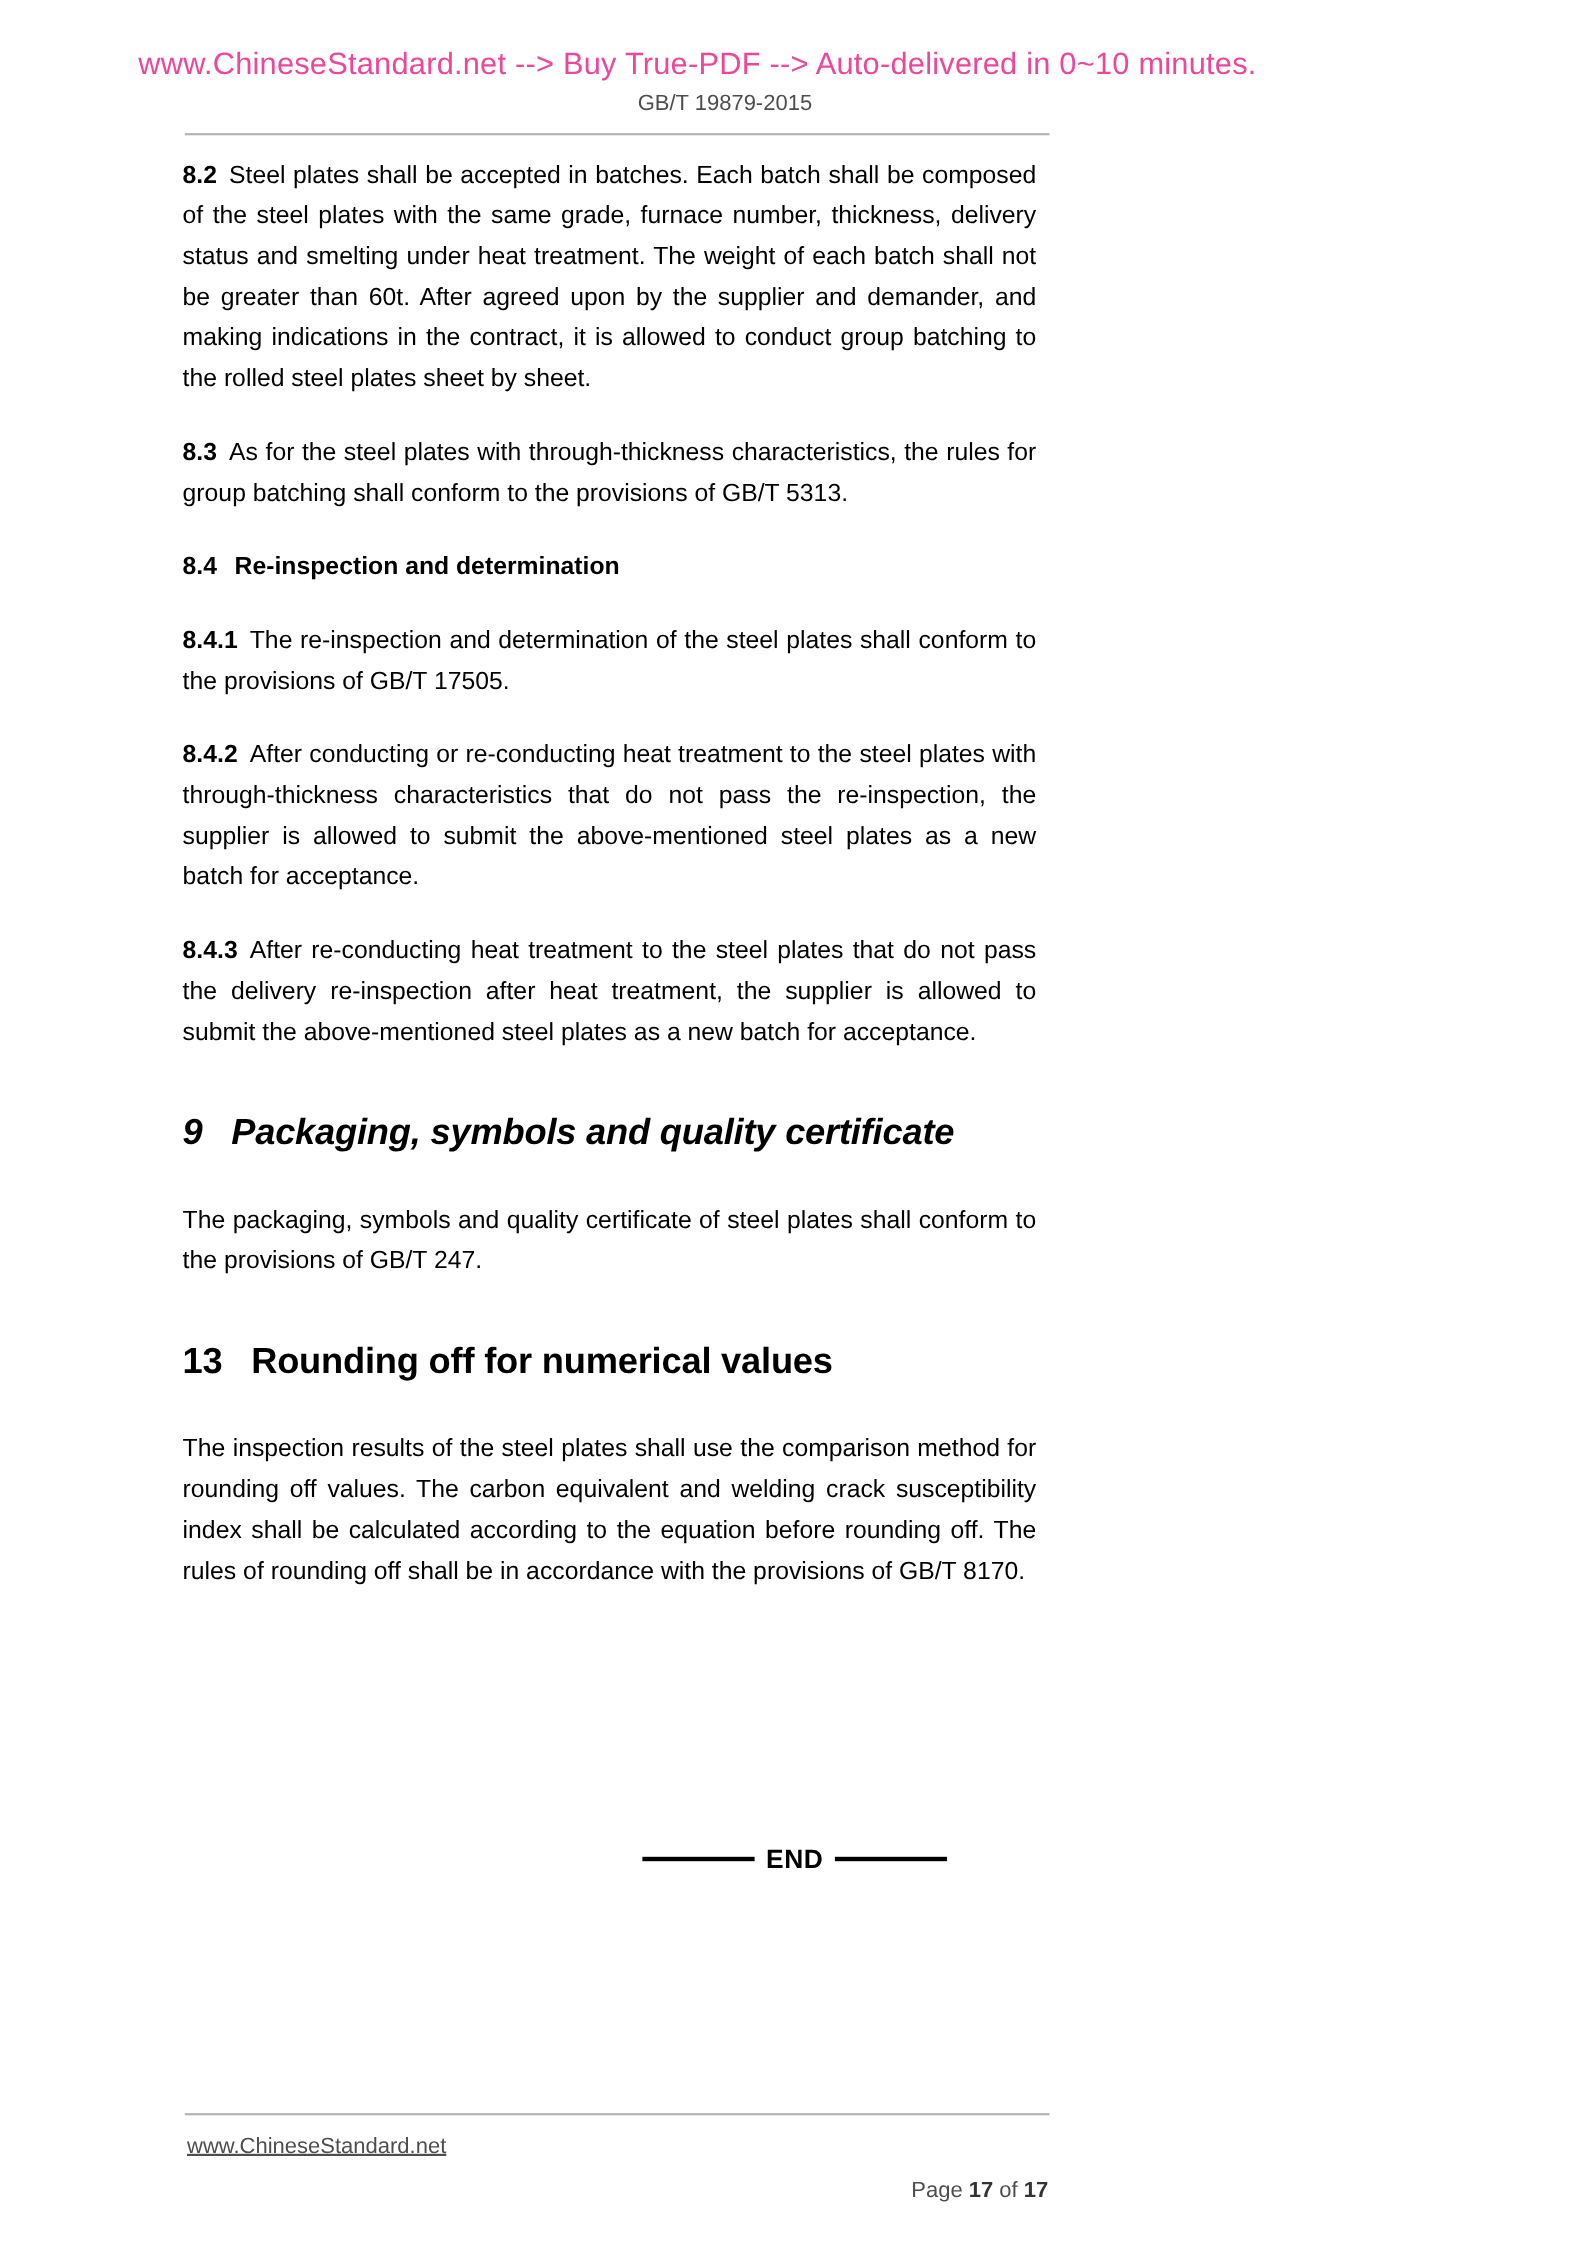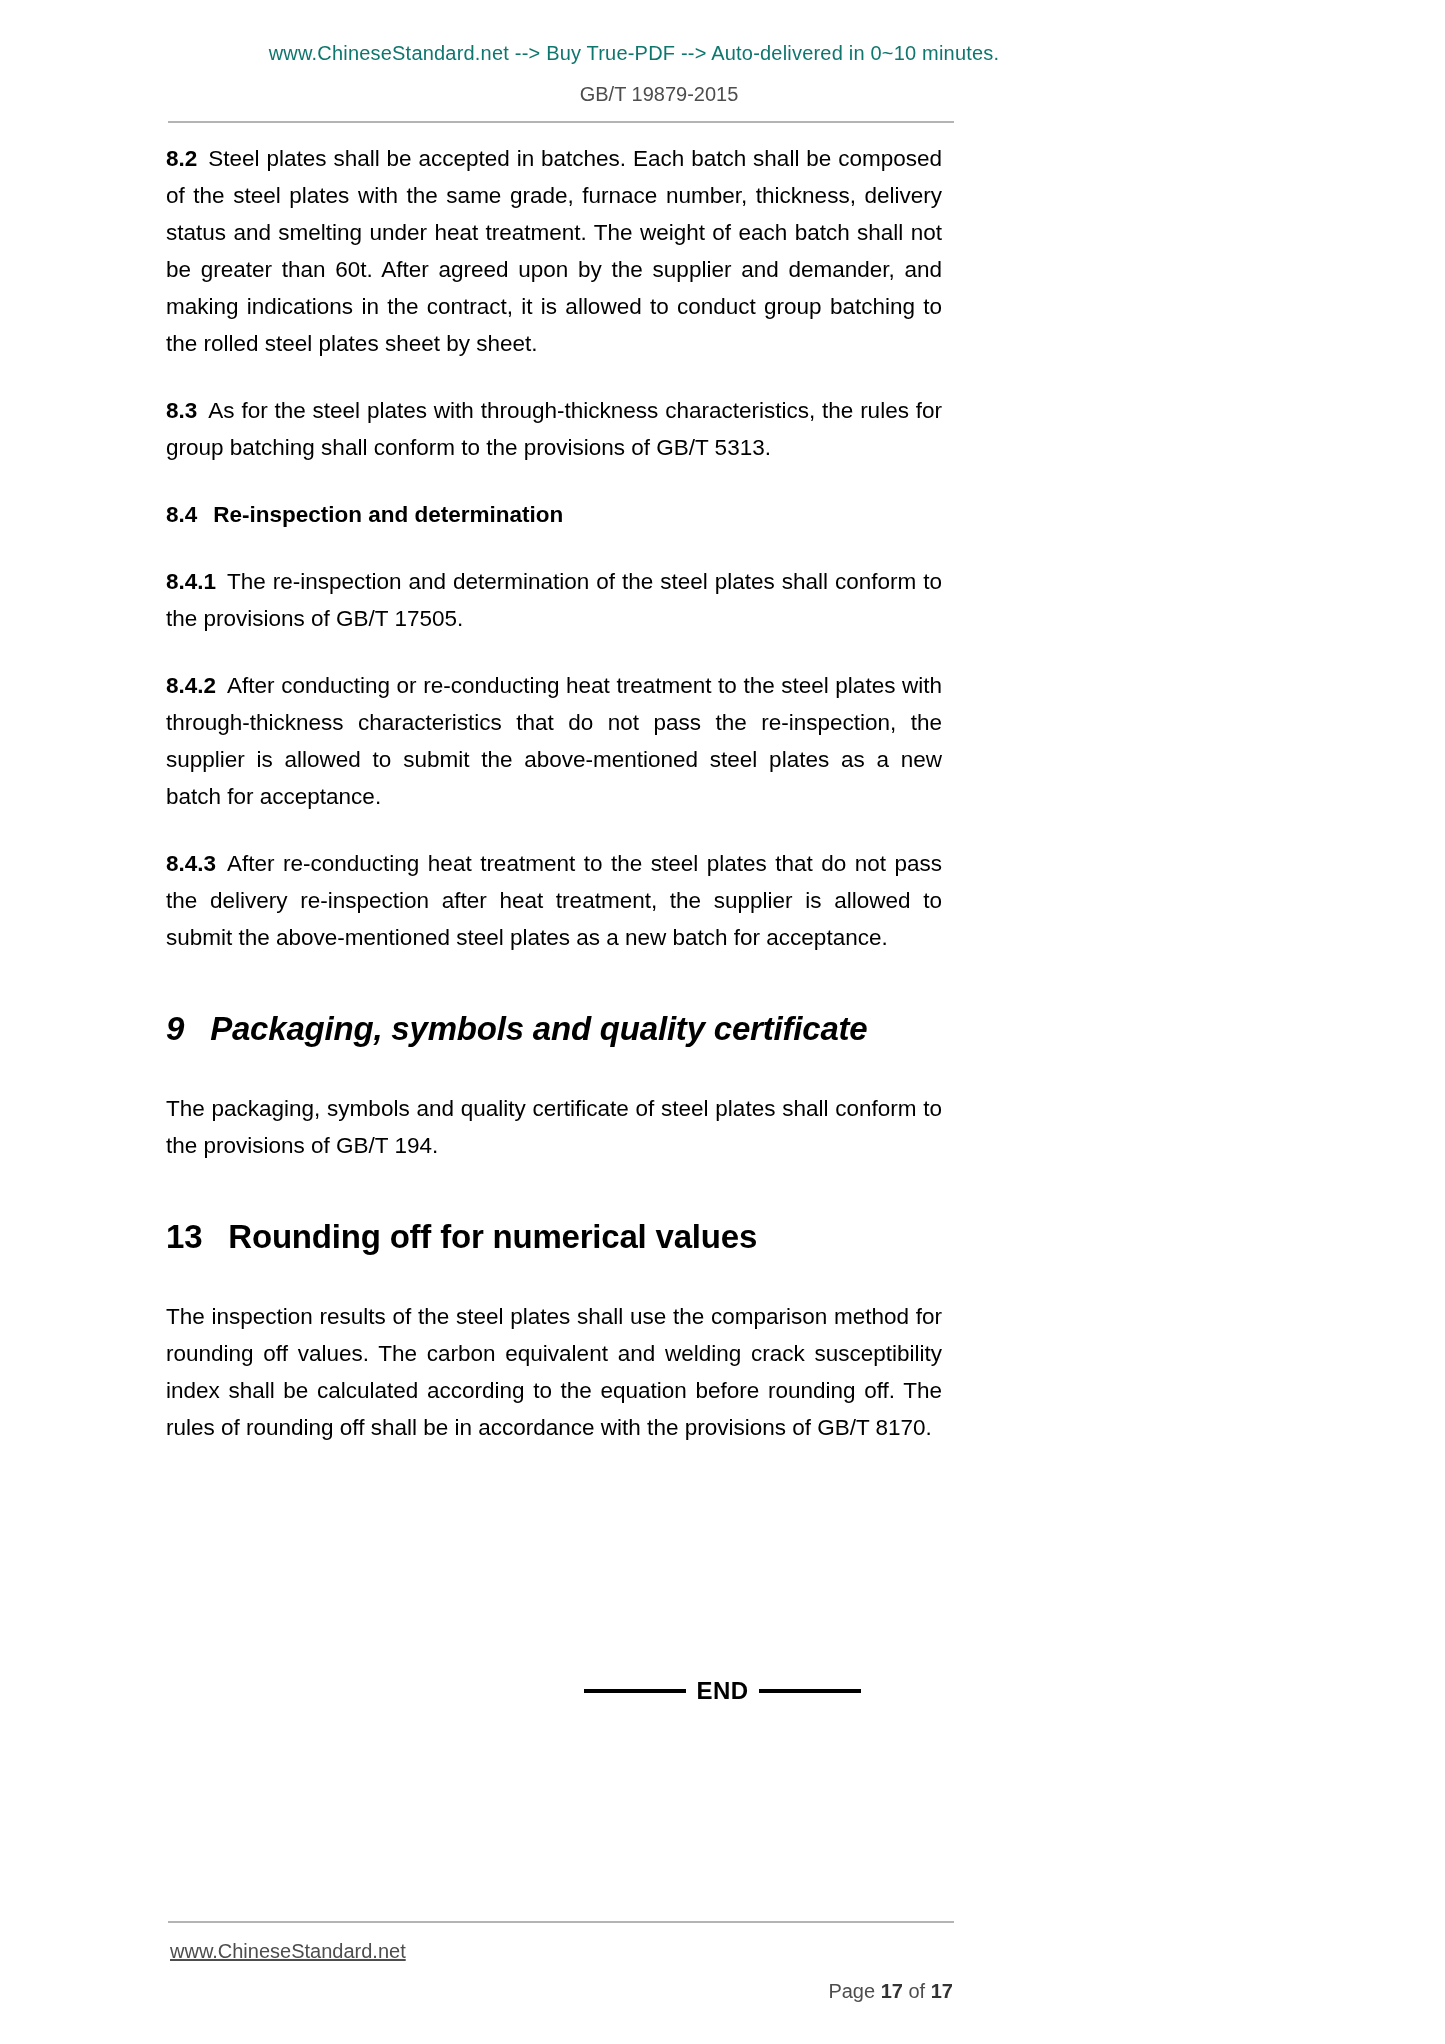--- a/index.html
+++ b/index.html
@@ -21,22 +21,22 @@
     overflow: hidden;
   }
 
   
   .watermark {
     position: absolute;
     top: 42px;
     left: 0;
     width: 1268px;
     text-align: center;
-    font-size: 20px;
-    color: #0f766e;
+    font-size: 28px;
+    color: #ec4899;
     letter-spacing: 0.2px;
     white-space: nowrap;
   }
   .std-number {
     position: absolute;
     top: 83px;
     left: 0;
     width: 1318px;
     text-align: center;
     font-size: 20px;
@@ -166,21 +166,21 @@
     <h3 class="sub-heading"><span class="num">8.4</span><span>Re-inspection and determination</span></h3>
 
     <p class="body"><span class="num">8.4.1</span><span>The re-inspection and determination of the steel plates shall conform to the provisions of GB/T 17505.</span></p>
 
     <p class="body"><span class="num">8.4.2</span><span>After conducting or re-conducting heat treatment to the steel plates with through-thickness characteristics that do not pass the re-inspection, the supplier is allowed to submit the above-mentioned steel plates as a new batch for acceptance.</span></p>
 
     <p class="body"><span class="num">8.4.3</span><span>After re-conducting heat treatment to the steel plates that do not pass the delivery re-inspection after heat treatment, the supplier is allowed to submit the above-mentioned steel plates as a new batch for acceptance.</span></p>
 
     <h2 class="section-heading spacer-top-9"><span class="num">9</span><span>Packaging, symbols and quality certificate</span></h2>
 
-    <p class="body">The packaging, symbols and quality certificate of steel plates shall conform to the provisions of GB/T 194.</p>
+    <p class="body">The packaging, symbols and quality certificate of steel plates shall conform to the provisions of GB/T 247.</p>
 
     <h2 class="section-heading spacer-top-10"><span class="num">13</span><span>Rounding off for numerical values</span></h2>
 
     <p class="body">The inspection results of the steel plates shall use the comparison method for rounding off values. The carbon equivalent and welding crack susceptibility index shall be calculated according to the equation before rounding off. The rules of rounding off shall be in accordance with the provisions of GB/T 8170.</p>
 
   </div>
 
   <div class="end-marker"><span class="end-rule"></span><span class="end-label">END</span><span class="end-rule"></span></div>
 
   <div class="footer-rule"></div>

